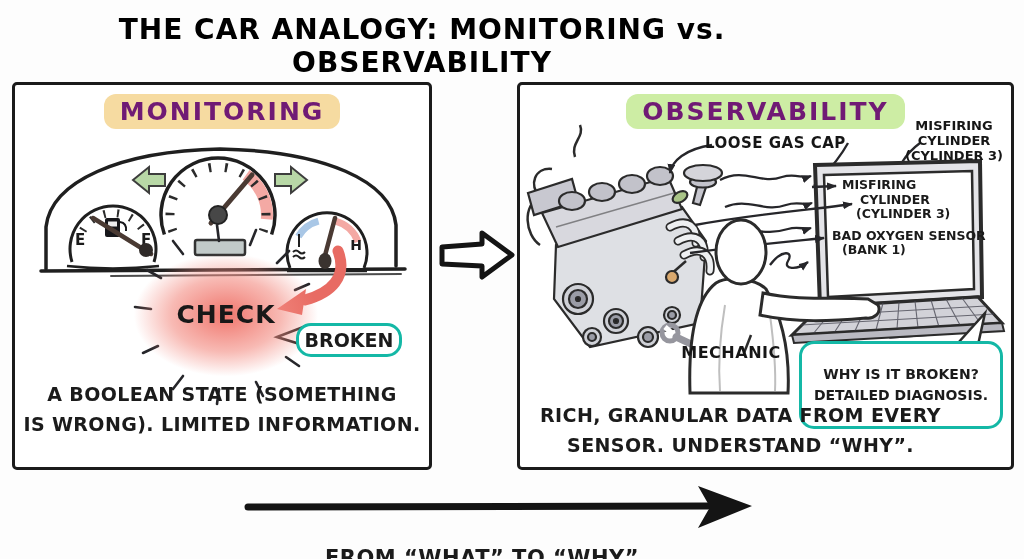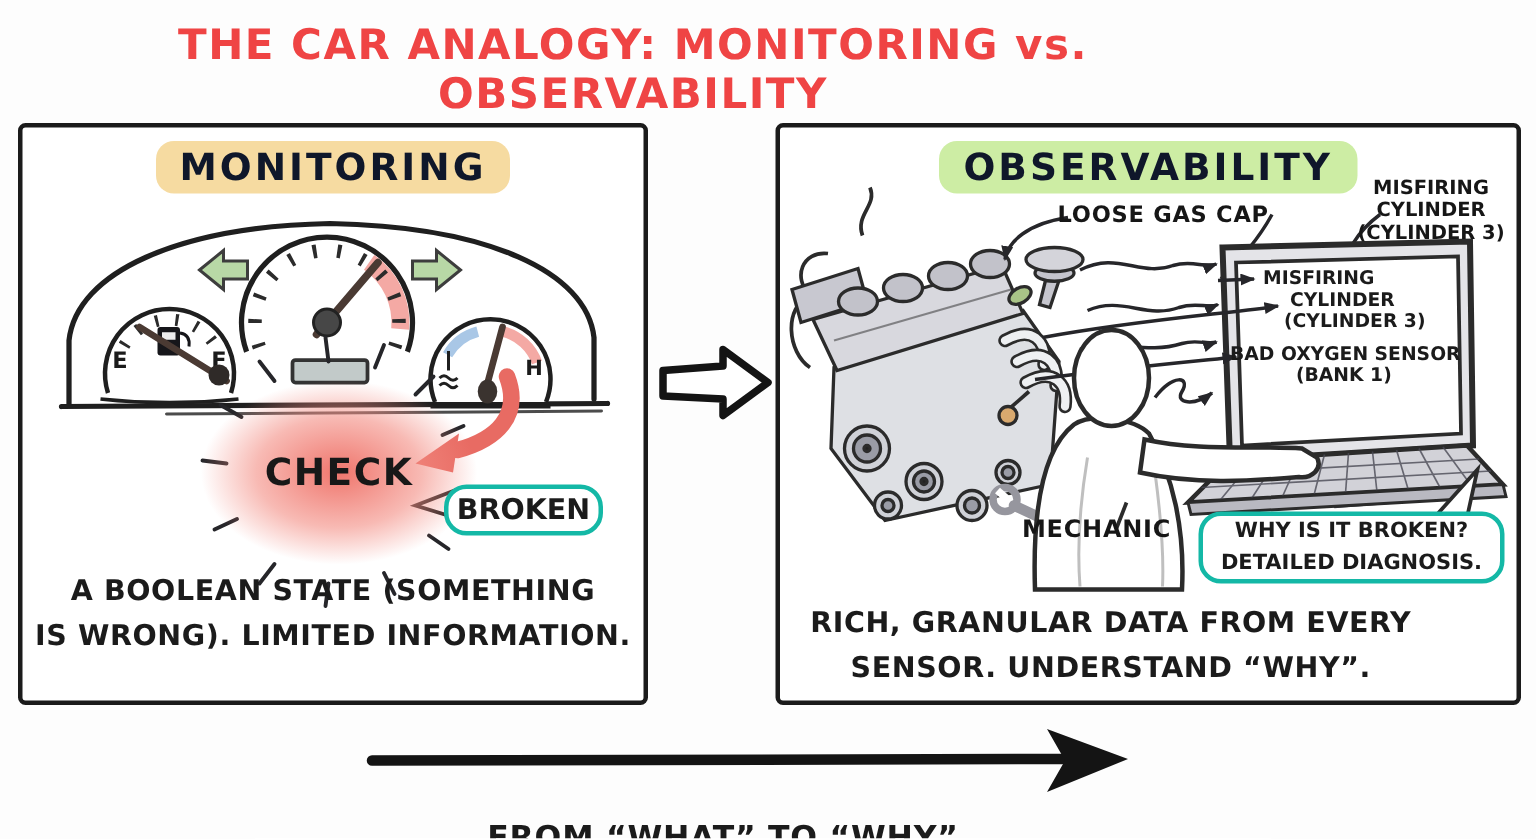--- a/index.html
+++ b/index.html
@@ -1,37 +1,37 @@
 <!DOCTYPE html>
 <html style="--monitoring-highlight: #f6dba1; --observability-highlight: #cdeda4; --warning-glow: #ee6a60; --alert-red: #e86b63; --signal-green: #b8d8a6;"><head>
 <meta charset="utf-8">
 <style>
   html,body{margin:0;padding:0;background:#fff;}
   #canvas{position:relative;width:1024px;height:559px;background:#fdfdfd;overflow:hidden;
           font-family:"DejaVu Sans","Liberation Sans",sans-serif;color:#1b1b1b;}
   .abs{position:absolute;}
   .ctr{text-align:center;}
   #title{left:0;top:13px;width:844px;text-align:center;font-size:28px;font-weight:bold;
-         letter-spacing:1px;color:#ef4444;}
+         letter-spacing:1px;color:#000000;}
   .panel{border:3px solid #1b1b1b;border-radius:5px;background:#fff;}
   #panel-mon{left:12px;top:82px;width:414px;height:382px;}
   #panel-obs{left:517px;top:82px;width:491px;height:382px;}
   .panel svg{position:absolute;left:0;top:0;}
   .heading-wrap{left:0;top:9px;width:100%;text-align:center;z-index:3;}
   .heading{display:inline-block;font-size:25px;font-weight:bold;letter-spacing:2px;
-           padding:3px 16px;border-radius:12px;color:#0f172a;}
+           padding:3px 16px;border-radius:12px;color:#701a75;}
   .hl-mon{background:var(--monitoring-highlight,#f6dba1);}
   .hl-obs{background:var(--observability-highlight,#cdeda4);}
   #glow{left:118px;top:168px;width:186px;height:124px;z-index:2;
         background:radial-gradient(ellipse at center, rgba(238,106,96,.92) 0%, rgba(243,140,130,.6) 42%, rgba(255,255,255,0) 70%);
         display:flex;flex-direction:column;align-items:center;justify-content:center;}
   .warn-line{font-size:25px;font-weight:bold;letter-spacing:1px;line-height:28px;color:#181818;}
   .bubble{background:#fff;border:3px solid #14b8a6;border-radius:15px;font-weight:bold;z-index:3;}
   #bubble-broken{left:281px;top:238px;width:100px;padding:3px 0;font-size:19px;text-align:center;}
-  #bubble-why{left:279px;top:256px;width:198px;padding:0 0;font-size:14px;line-height:21px;text-align:center;}
+  #bubble-why{left:279px;top:256px;width:198px;padding:20px 0;font-size:14px;line-height:21px;text-align:center;}
   .caption{font-size:19px;font-weight:bold;line-height:30px;letter-spacing:.4px;z-index:3;}
   #cap-mon{left:0;top:294px;width:100%;}
   #cap-obs{left:0;top:315px;width:100%;padding-right:50px;box-sizing:border-box;}
   .anno{font-weight:bold;z-index:3;white-space:nowrap;color:#161616;text-align:right;}
   #anno-gascap{left:185px;top:49px;font-size:15px;letter-spacing:.5px;}
   #anno-misfire{left:373px;top:33px;width:122px;font-size:13px;line-height:15px;text-align:center;white-space:normal;}
   #screen-text{left:300px;top:93px;width:166px;font-size:12.5px;line-height:14.5px;font-weight:bold;z-index:3;}
   #screen-text div{white-space:nowrap;}
   #anno-mechanic{left:155px;top:258px;width:112px;font-size:16px;text-align:center;letter-spacing:.5px;}
   #footer-label{left:262px;top:514px;width:440px;text-align:center;font-size:21px;font-weight:bold;letter-spacing:.5px;margin-top:32px;}
@@ -251,22 +251,22 @@
     <div id="anno-misfire" class="abs anno">
       <div>MISFIRING</div>
       <div>CYLINDER</div>
       <div>(CYLINDER 3)</div>
     </div>
 
     <div id="screen-text" class="abs">
       <div style="margin-left:22px">MISFIRING</div>
       <div style="margin-left:40px">CYLINDER</div>
       <div style="margin-left:36px">(CYLINDER 3)</div>
-      <div style="margin-left:0;margin-top:7px">BAD OXYGEN SENSOR</div>
-      <div style="margin-left:44px">(BANK 1)</div>
+      <div style="margin-left:12px;margin-top:7px">BAD OXYGEN SENSOR</div>
+      <div style="margin-left:22px">(BANK 1)</div>
     </div>
 
     <div id="anno-mechanic" class="abs anno">MECHANIC</div>
 
     <div id="bubble-why" class="abs bubble">
       <div>WHY IS IT BROKEN?</div>
       <div>DETAILED DIAGNOSIS.</div>
     </div>
 
     <div id="cap-obs" class="abs caption ctr">

